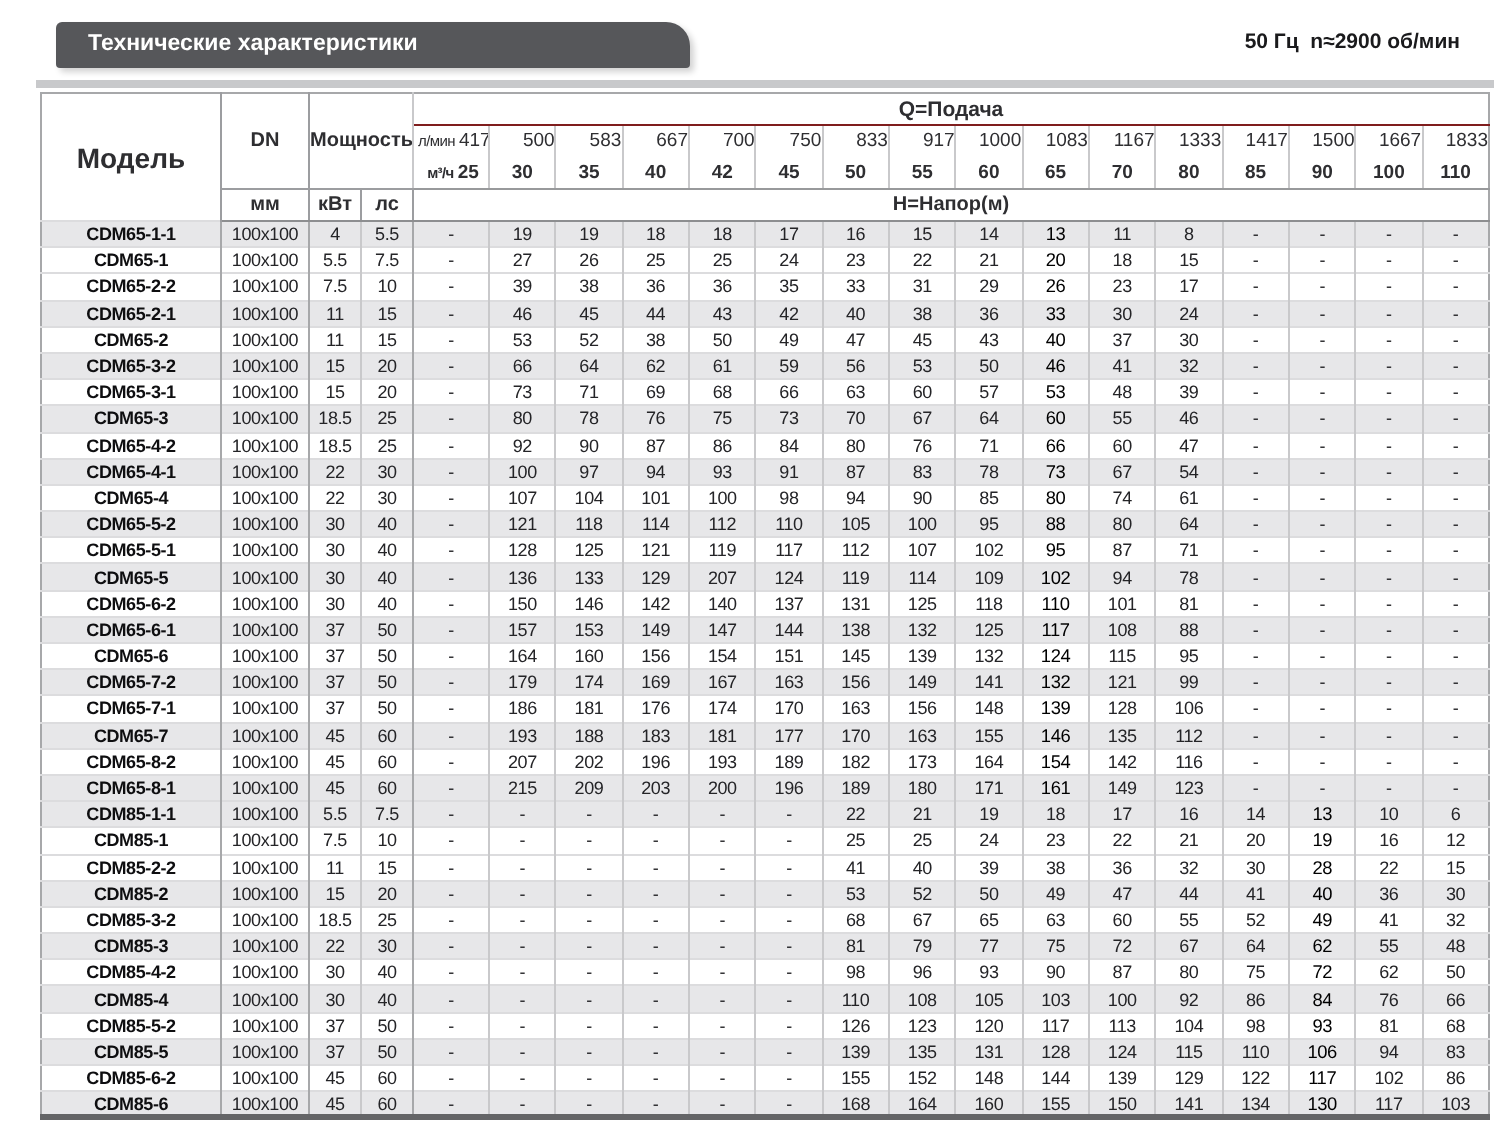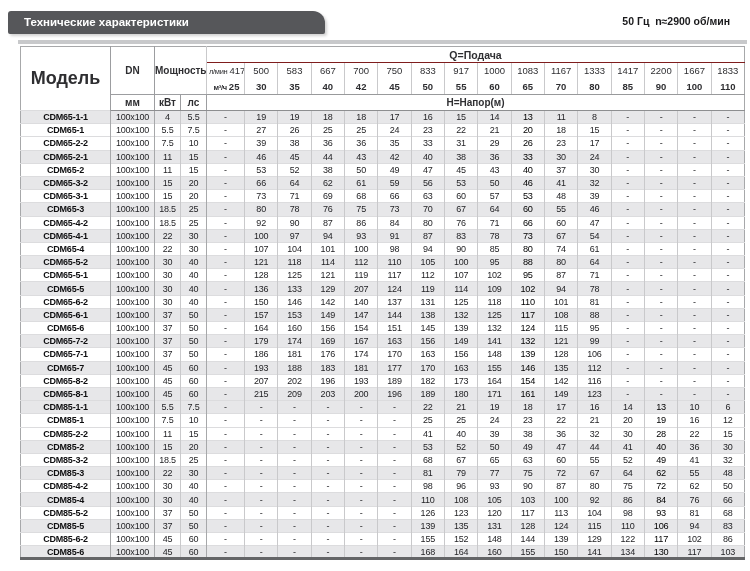--- a/index.html
+++ b/index.html
@@ -1,44 +1,44 @@
 <!DOCTYPE html>
 <html><head>
 <meta charset="utf-8">
 <style>
   html,body{margin:0;padding:0;}
   body{
     width:750px;height:571px;position:relative;background:#ffffff;
     font-family:"Liberation Sans", sans-serif;overflow:hidden;
   }
   .banner{
-    position:absolute;left:8px;top:11px;width:301px;height:23px;
+    position:absolute;left:28px;top:11px;width:301px;height:23px;
     background:#56575a;border-radius:3px 12px 2px 2px;
     color:#ffffff;font-weight:bold;font-size:11.5px;line-height:23px;
     padding-left:16px;box-shadow:2px 2px 3px rgba(0,0,0,0.18);
   }
   .note{
     position:absolute;top:15px;right:20px;font-size:10.5px;font-weight:bold;
     color:#1a1a1c;white-space:pre;
   }
   .rule{position:absolute;left:18px;top:40px;width:729px;height:4px;background:#c8c9cb;}
   table{
     position:absolute;left:20px;top:46px;width:725px;
     border-collapse:collapse;table-layout:fixed;
     border:1px solid #a7a8aa;border-bottom:3px solid #646567;
   }
   th,td{padding:0;margin:0;text-align:center;overflow:hidden;white-space:nowrap;}
   thead tr{height:16px;}
   thead th{color:#2e2e31;font-weight:bold;}
-  .h-model{font-size:18px;border-right:1px solid #9c9da0;}
+  .h-model{font-size:14px;border-right:1px solid #9c9da0;}
   .h-dn{font-size:10px;border-right:1px solid #9c9da0;border-bottom:1px solid #9c9da0;}
   .h-power{font-size:10px;border-right:1px solid #c9c9cb;border-bottom:1px solid #9c9da0;}
   .h-q{font-size:10.5px;border-bottom:1px solid #7f1d1d;}
   .h-num,.h-numb{border-left:1px solid #c9c9cb;font-size:9.5px;}
-  .h-num{font-weight:normal;}
+  .h-num{font-weight:normal;text-align:right;}
   .h-numb{font-weight:bold;border-bottom:1px solid #98999b;}
   .h-first{text-align:center;padding-left:2px;}
   .unit-label{font-size:7.5px;letter-spacing:-0.3px;margin-right:2px;}
   .h-unit{font-size:10px;border-right:1px solid #9c9da0;border-bottom:1px solid #8d8e90;}
   .h-head{font-size:10px;border-bottom:1px solid #8d8e90;border-left:1px solid #9c9da0;}
   tbody tr{height:13.2px;margin-top:27px;}
   tbody td{
     font-size:9px;color:#242427;border-top:1px solid #dcdcde;
     border-left:1px solid #c9c9cb;letter-spacing:-0.2px;
   }
@@ -95,21 +95,21 @@
         <th class="h-num">667</th>
         <th class="h-num">700</th>
         <th class="h-num">750</th>
         <th class="h-num">833</th>
         <th class="h-num">917</th>
         <th class="h-num">1000</th>
         <th class="h-num">1083</th>
         <th class="h-num">1167</th>
         <th class="h-num">1333</th>
         <th class="h-num">1417</th>
-        <th class="h-num">2200</th>
+        <th class="h-num">1500</th>
         <th class="h-num">1667</th>
         <th class="h-num">1833</th>
       </tr>
     <tr id="m3h-row">
         <th class="h-numb h-first"><span class="unit-label">м³/ч</span><span>25</span></th>
         <th class="h-numb">30</th>
         <th class="h-numb">35</th>
         <th class="h-numb">40</th>
         <th class="h-numb">42</th>
         <th class="h-numb">45</th>

